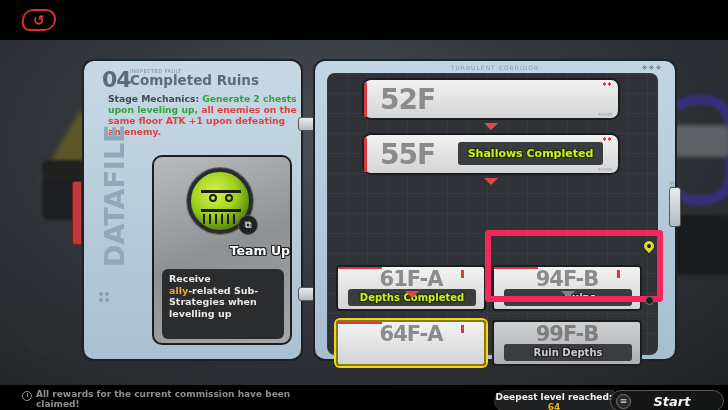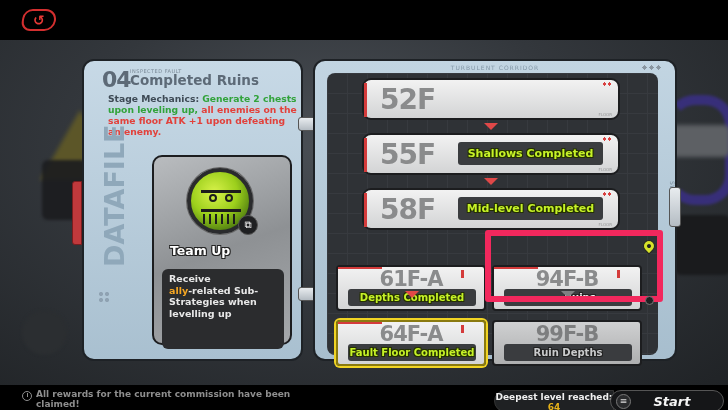--- a/index.html
+++ b/index.html
@@ -74,25 +74,25 @@
   .card-icon .face { position: absolute; left: 10px; top: 18px; width: 40px; height: 22px;
     border-top: 3px solid #1c1c1c; border-bottom: 3px solid #1c1c1c; }
   .card-icon .eye { position: absolute; top: 22px; width: 8px; height: 8px; border: 2px solid #1c1c1c; border-radius: 50%; }
   .card-icon .teeth { position: absolute; left: 12px; top: 42px; width: 36px; height: 10px;
     background: repeating-linear-gradient(90deg, #1c1c1c 0 2px, transparent 2px 6px); }
   .badge-copy {
     position: absolute; left: 84px; top: 58px; width: 20px; height: 20px; border-radius: 50%;
     background: #1f2022; color: #fff; font-size: 10px; display: flex; align-items: center; justify-content: center;
     border: 1px solid #555;
   }
-  .card-name { position: absolute; left: 16px; top: 86px; width: 132px; text-align: left;
+  .card-name { position: absolute; left: 4px; top: 86px; width: 132px; text-align: right;
     font-size: 12.5px; font-weight: bold; color: #fff;
     text-shadow: -1px -1px 0 #222, 1px -1px 0 #222, -1px 1px 0 #222, 1px 1px 0 #222; }
   .card-desc {
-    position: absolute; left: 8px; top: 112px; width: 122px; height: 80px;
+    position: absolute; left: 8px; top: 112px; width: 122px; height: 70px;
     background: #2b2c2e; border-radius: 6px; padding: 4px 7px;
     font-size: 9.5px; font-weight: bold; line-height: 11.5px; color: #e8e8e8;
   }
   .card-desc .ally { color: #f5a623; }
 
   
   .ring { position: absolute; width: 20px; height: 14px; background: linear-gradient(180deg,#e8ecef,#b4bcc3); border: 1px solid #555; border-radius: 3px; }
 
   
   .right-panel {
@@ -238,26 +238,20 @@
       <div class="arrow-down" style="left:157px; top:50px;"></div>
 
       <div class="floor-node wide" style="left:35px; top:60px;">
         <div class="fnum">55F</div>
         <div class="fstatus green-txt">Shallows Completed</div>
         <div class="reddots"></div>
         <div class="floorlbl">FLOOR</div>
       </div>
       <div class="arrow-down" style="left:157px; top:105px;"></div>
 
-      <div class="floor-node wide" style="left:35px; top:115px;">
-        <div class="fnum">58F</div>
-        <div class="fstatus green-txt">Mid-level Completed</div>
-        <div class="reddots"></div>
-        <div class="floorlbl">FLOOR</div>
-      </div>
 
       <div class="floor-node small" style="left:9px; top:171px;">
         <div class="redbar"></div>
         <div class="redtick"></div>
         <div class="fnum">61F-A</div>
         <div class="fstatus green-txt">Depths Completed</div>
       </div>
       <div class="arrow-down" style="left:78px; top:218px;"></div>
 
       <div class="floor-node small" style="left:165px; top:171px;">
@@ -265,21 +259,20 @@
         <div class="redtick"></div>
         <div class="fnum">94F-B</div>
         <div class="fstatus white-txt">Ruins</div>
       </div>
       <div class="arrow-down gray" style="left:234px; top:218px;"></div>
 
       <div class="floor-node small current" style="left:9px; top:226px;">
         <div class="redbar"></div>
         <div class="redtick"></div>
         <div class="fnum">64F-A</div>
-        <div class="fstatus green-txt">Fault Floor Completed</div>
       </div>
 
       <div class="floor-node small dim" style="left:165px; top:226px;">
         <div class="fnum">99F-B</div>
         <div class="fstatus gray-txt">Ruin Depths</div>
       </div>
     </div>
   </div>
 
   <div class="ring" style="left:669px; top:147px; width:12px; height:40px;"></div>

